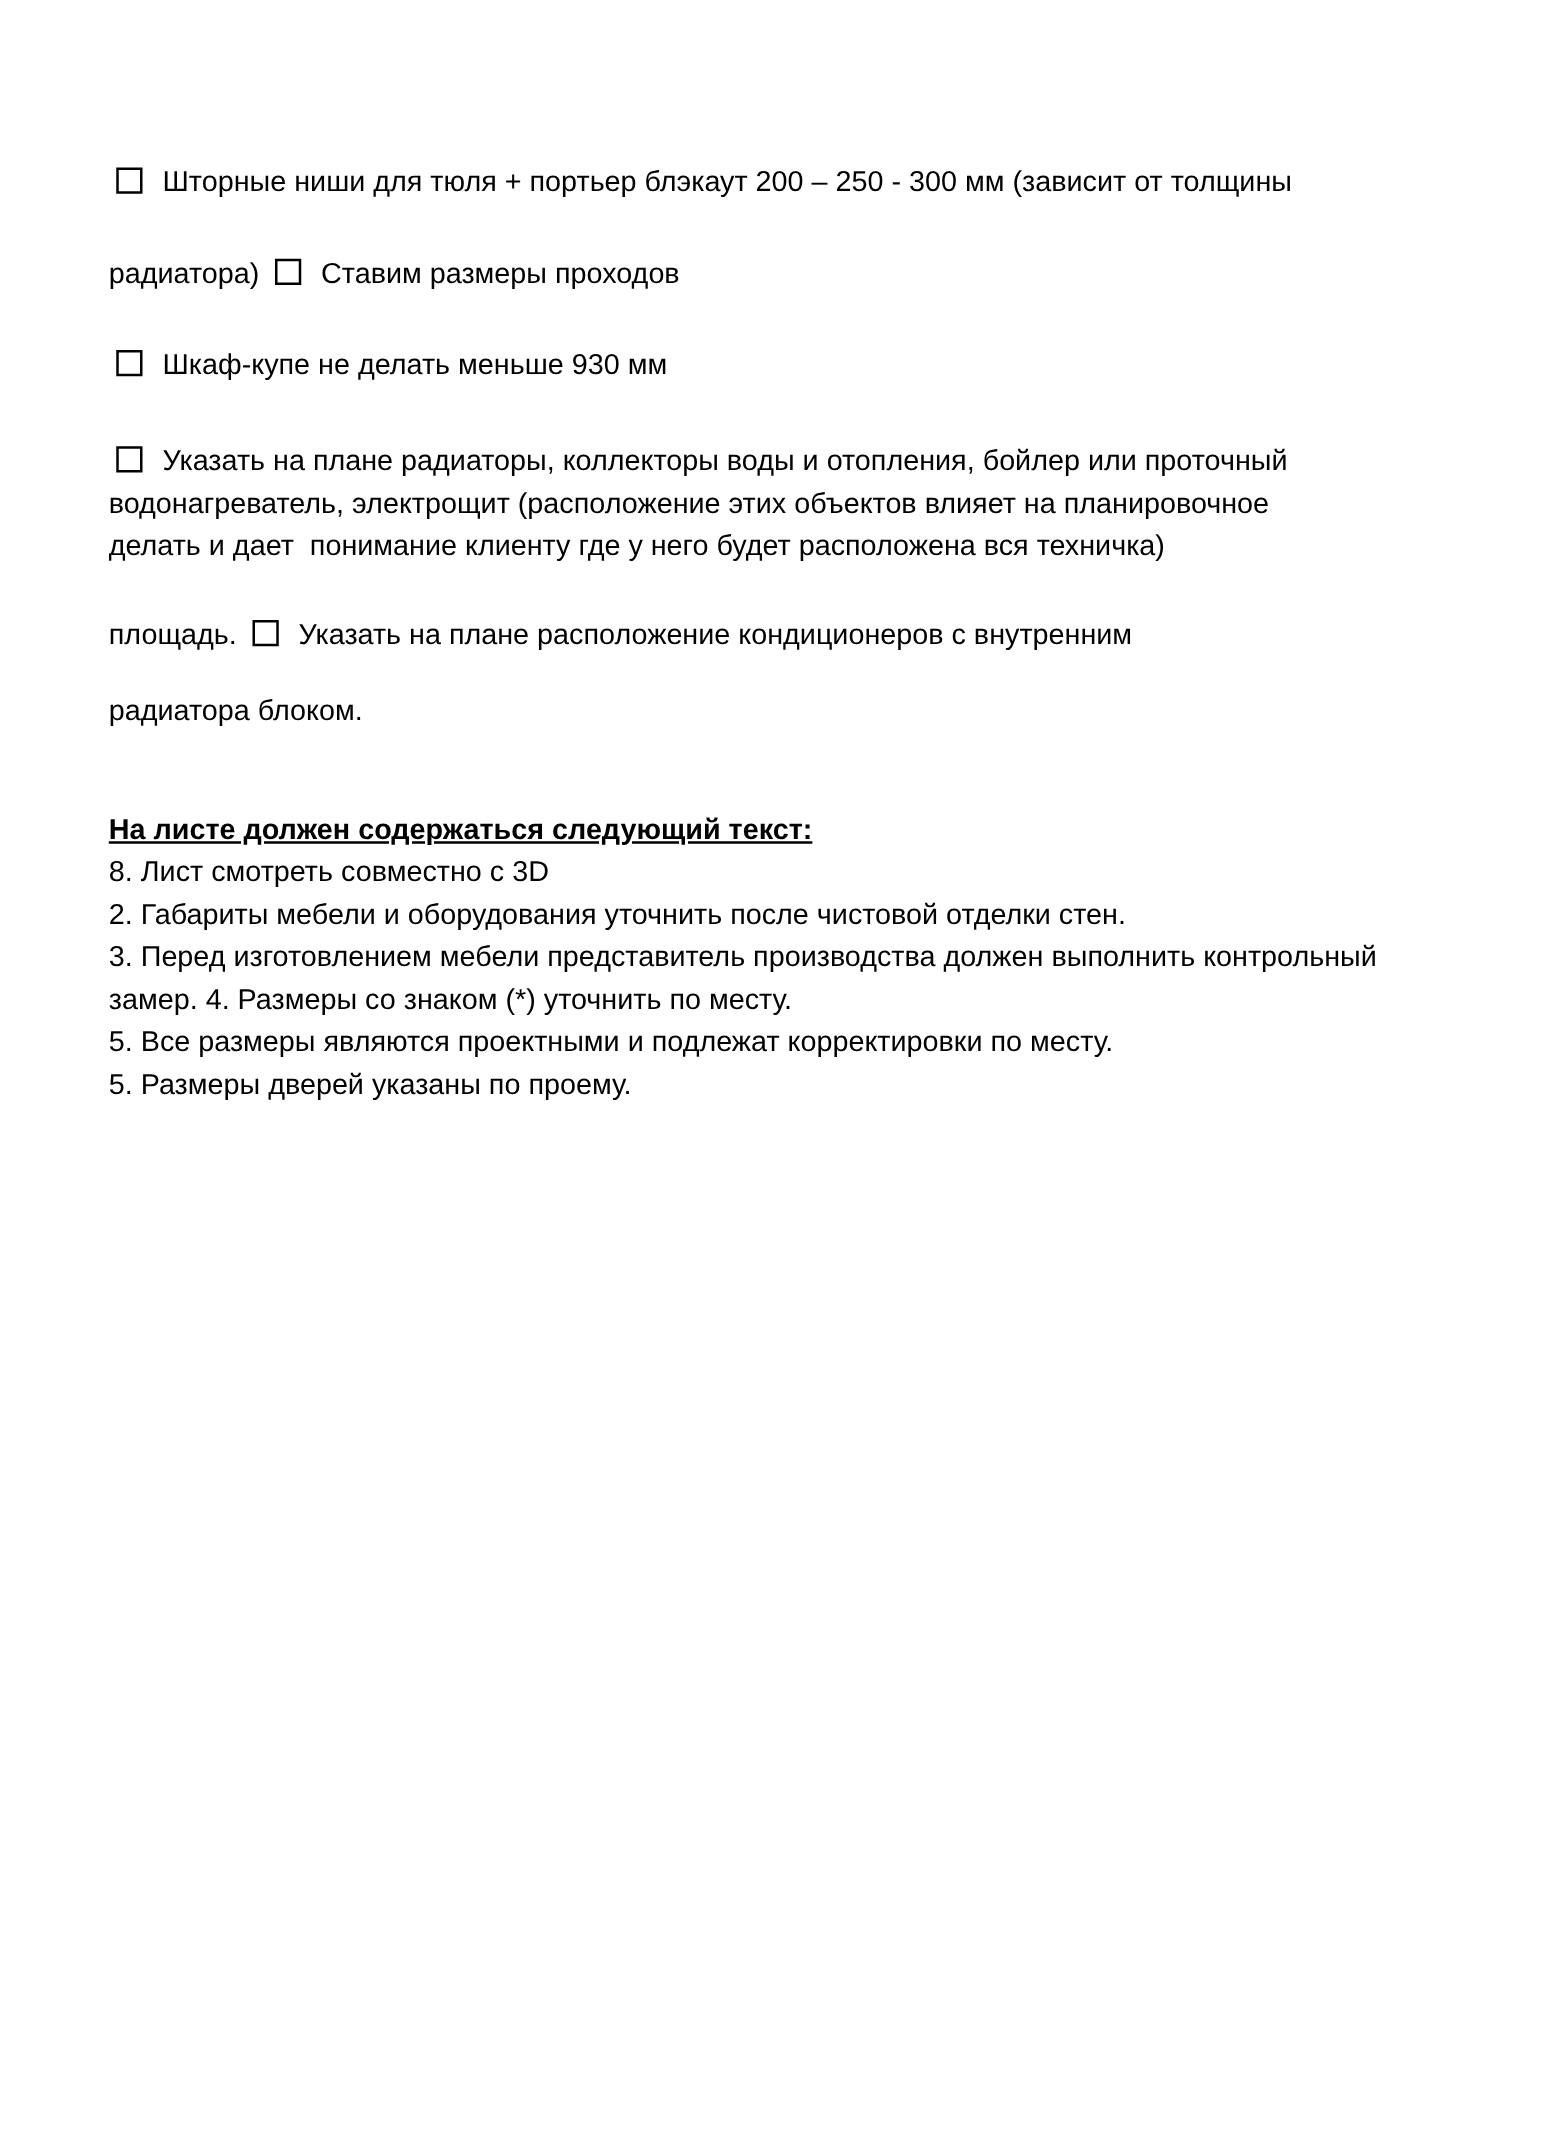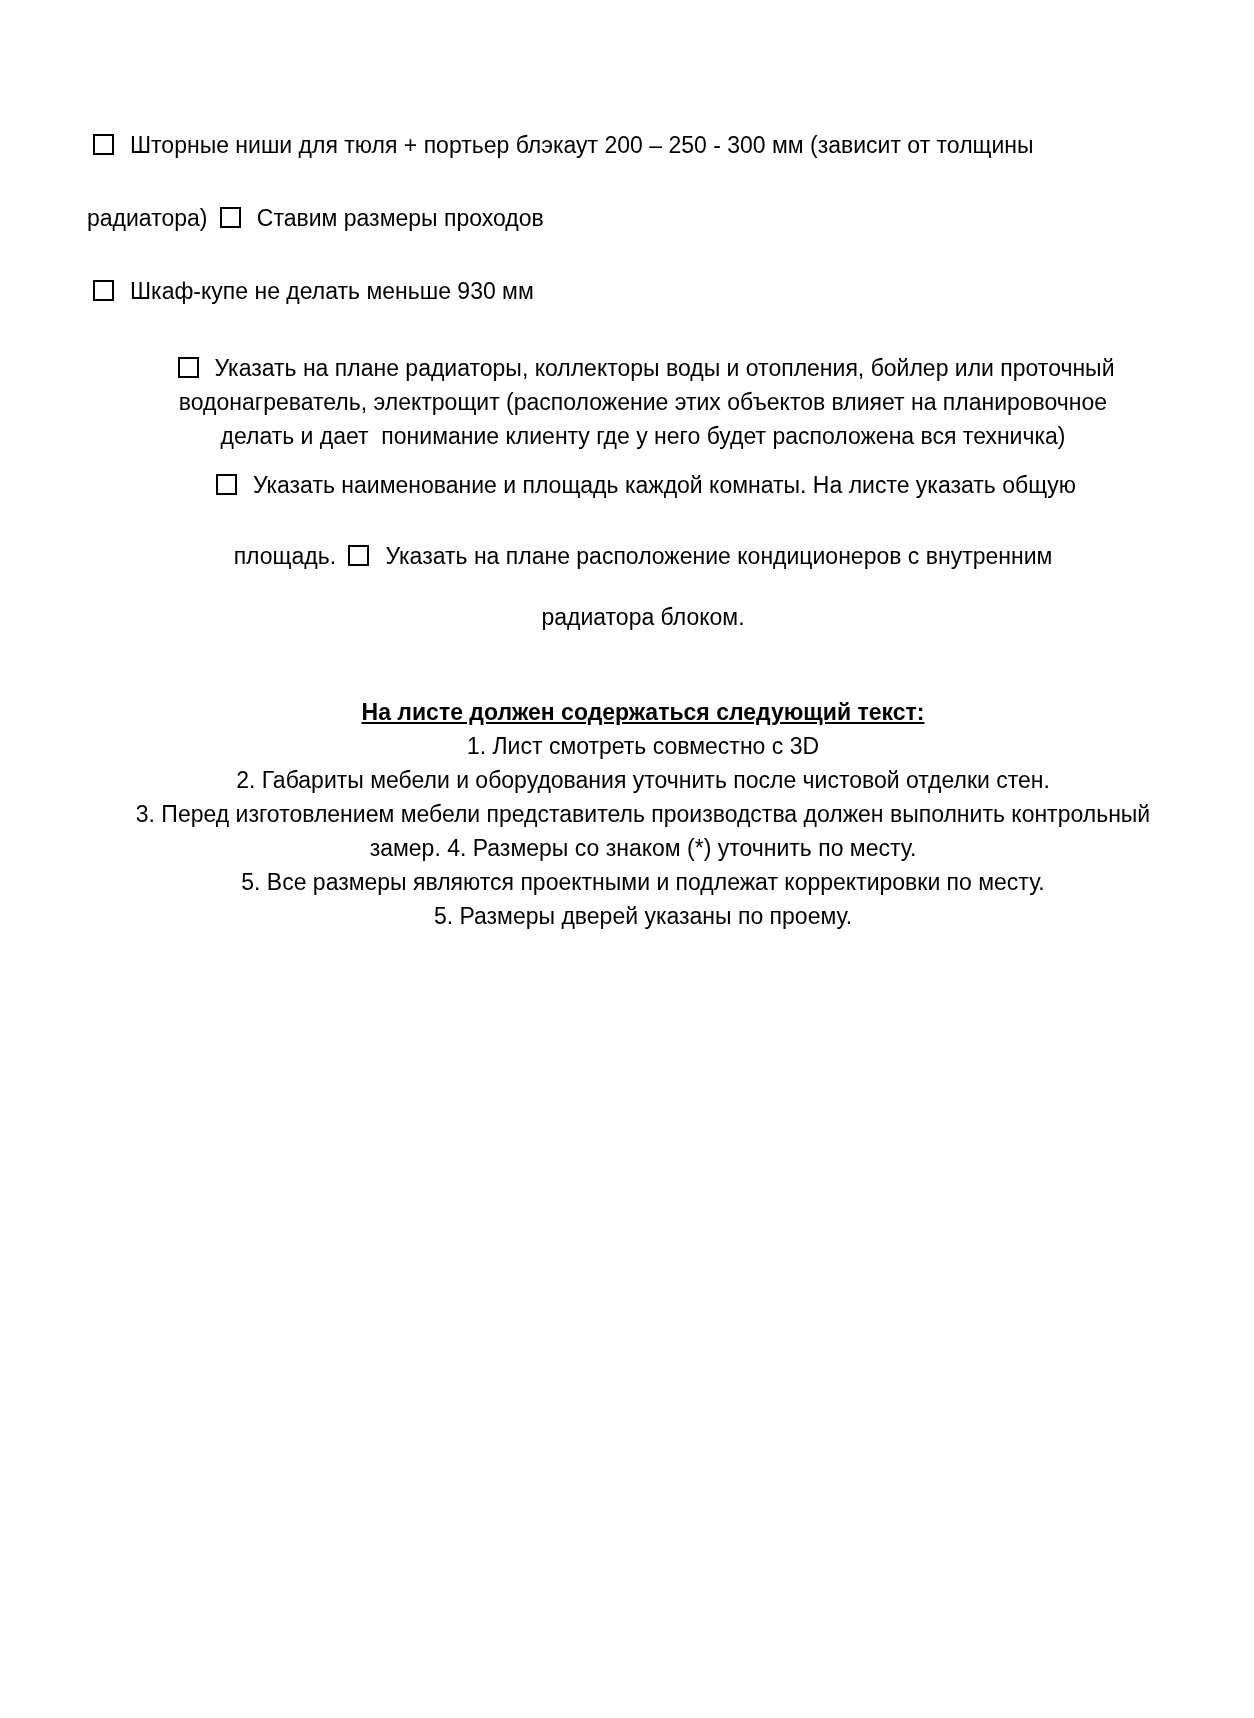--- a/index.html
+++ b/index.html
@@ -26,21 +26,20 @@
     white-space: pre;
   }
   .b-double .line {
     line-height: 73px;
   }
   .b-tight .line,
   .b-single .line,
   .notes-heading,
   .note-line {
     line-height: 34px;
-    text-align: center;
   }
   .b-tight   { margin-top: 23px; }
   .b-single-1 { margin-top: 15px; }
   .b-single-2 { margin-top: 37px; }
   .b-single-3 { margin-top: 27px; }
   .notes-heading {
     margin-top: 61px;
     font-weight: 700;
     white-space: pre;
     text-decoration: underline;
@@ -70,36 +69,33 @@
   <div class="b-double">
     <div class="line"><span class="cb" style="border-color: rgb(0, 0, 0); background: rgb(255, 255, 255);"></span><span>Шкаф-купе не делать меньше 930 мм</span></div>
   </div>
 
   <div class="b-tight">
     <div class="line"><span class="cb" style="border-color: rgb(0, 0, 0); background: rgb(255, 255, 255);"></span><span>Указать на плане радиаторы, коллекторы воды и отопления, бойлер или проточный</span></div>
     <div class="line"><span>водонагреватель, электрощит (расположение этих объектов влияет на планировочное</span></div>
     <div class="line"><span>делать и дает  понимание клиенту где у него будет расположена вся техничка)</span></div>
   </div>
 
-  <div class="b-single b-single-1">
-    <div class="line"><span class="cb" style="border-color: rgb(0, 0, 0); background: rgb(255, 255, 255);"></span><span>Указать наименование и площадь каждой комнаты. На листе указать общую</span></div>
-  </div>
 
   <div class="b-single b-single-2">
     <div class="line"><span>площадь. </span><span class="cb" style="border-color: rgb(0, 0, 0); background: rgb(255, 255, 255);"></span><span>Указать на плане расположение кондиционеров с внутренним</span></div>
   </div>
 
   <div class="b-single b-single-3">
     <div class="line"><span>радиатора блоком.</span></div>
   </div>
 
   <div class="notes-heading">На листе должен содержаться следующий текст:</div>
 
   <div class="notes">
-    <div class="note-line">1. Лист смотреть совместно с 3D</div>
+    <div class="note-line">8. Лист смотреть совместно с 3D</div>
     <div class="note-line">2. Габариты мебели и оборудования уточнить после чистовой отделки стен.</div>
     <div class="note-line">3. Перед изготовлением мебели представитель производства должен выполнить контрольный</div>
     <div class="note-line">замер. 4. Размеры со знаком (*) уточнить по месту.</div>
     <div class="note-line">5. Все размеры являются проектными и подлежат корректировки по месту.</div>
     <div class="note-line">5. Размеры дверей указаны по проему.</div>
   </div>
 
 </div>
 
 </body></html>

